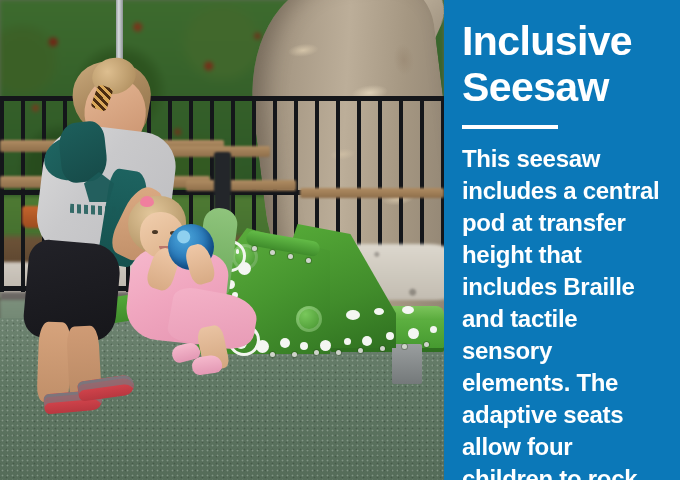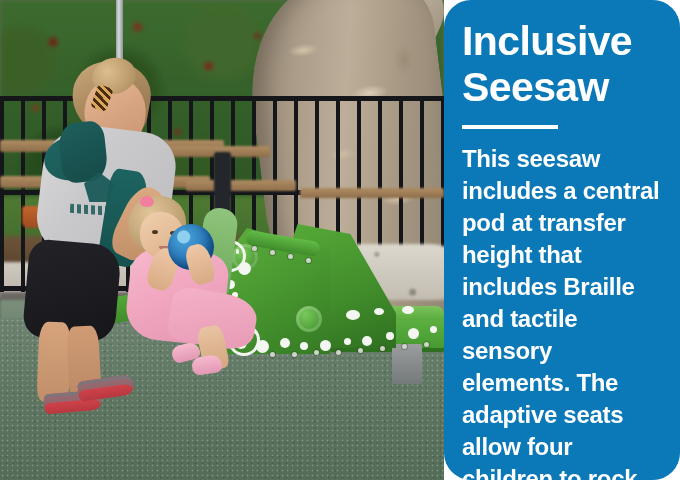--- a/index.html
+++ b/index.html
@@ -582,21 +582,20 @@
   }
 
   
   #panel {
     position: relative;
     width: 236px;
     height: 480px;
     background: #0b78b8;
     box-sizing: border-box;
     padding: 18px 20px 0 18px;
-    border-radius: 27px;
   }
   #panel-title {
     margin: 0;
     color: #ffffff;
     font-size: 41px;
     line-height: 46px;
     font-weight: 700;
     letter-spacing: -0.6px;
     white-space: pre-line;
   }

